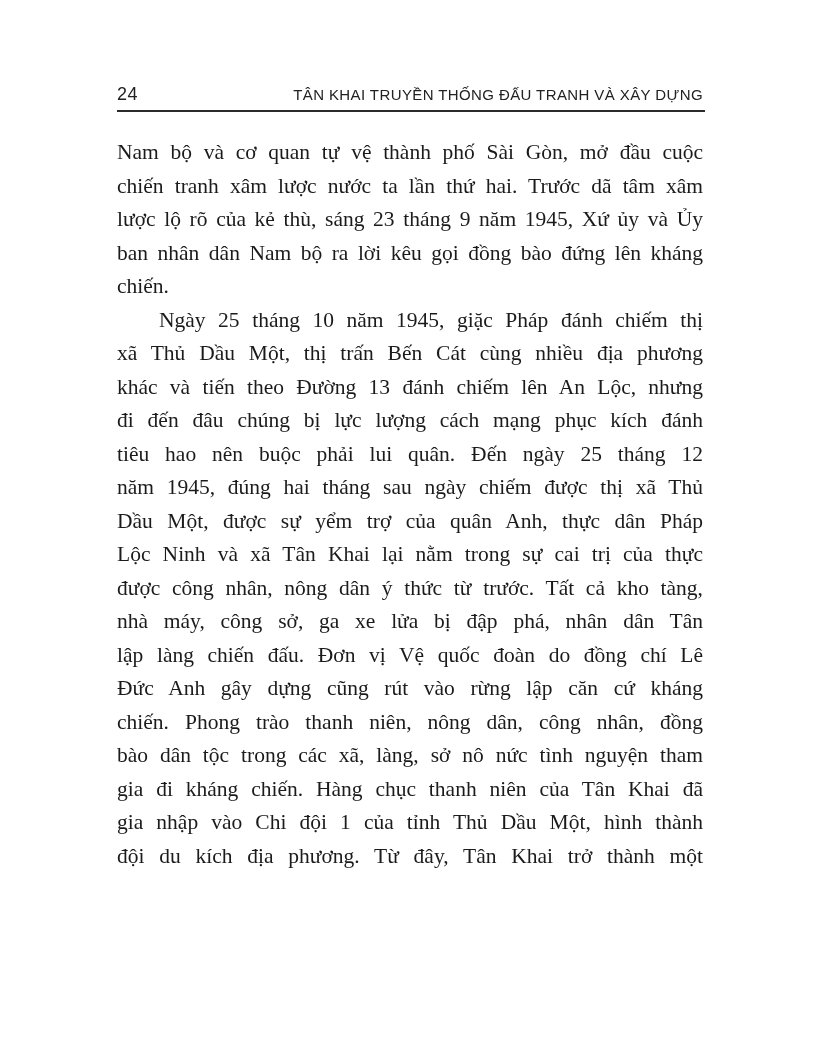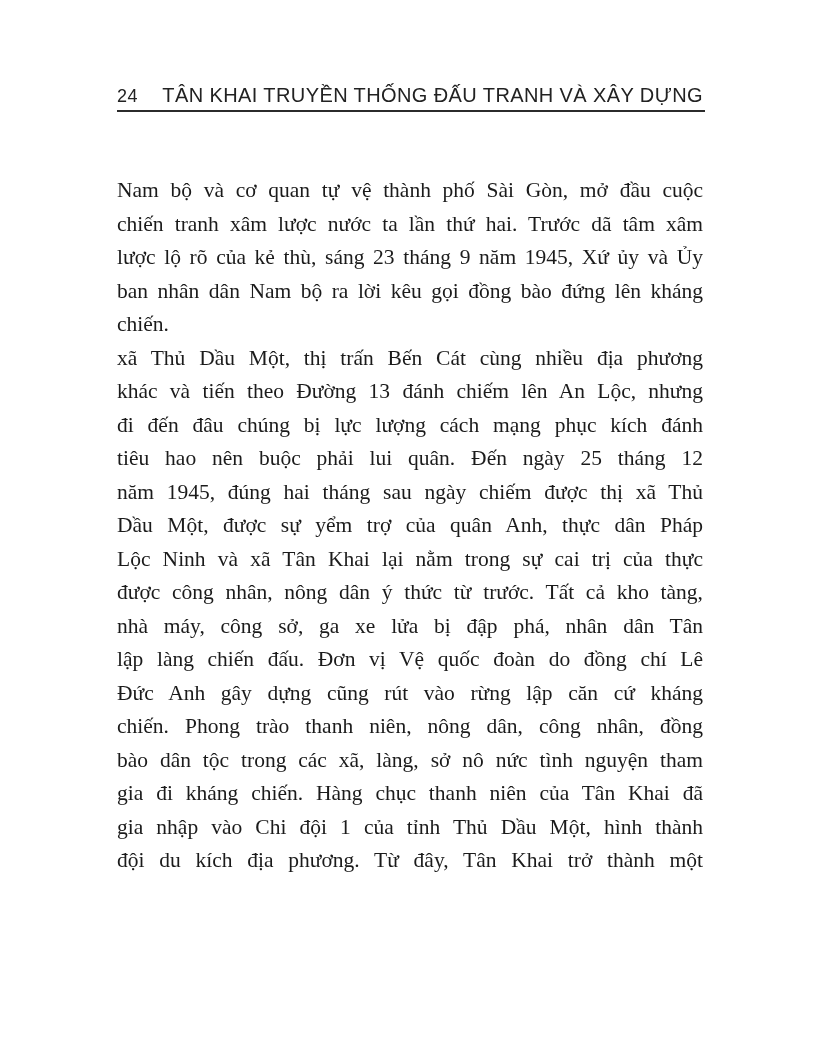--- a/index.html
+++ b/index.html
@@ -24,41 +24,40 @@
     justify-content: space-between;
     align-items: baseline;
     font-family: "Liberation Sans", sans-serif;
     color: #222222;
   }
   .page-number {
     font-size: 18px;
     letter-spacing: 0.5px;
   }
   .running-title {
-    font-size: 20px;
+    font-size: 15px;
     letter-spacing: 0.4px;
     white-space: nowrap;
   }
   .header-rule {
     position: absolute;
     left: 117px;
     top: 110px;
     width: 588px;
     height: 2px;
     background: #2b2b2b;
   }
   .body-text {
     position: absolute;
     left: 117px;
     top: 136px;
     width: 586px;
     font-size: 21.5px;
     line-height: 33.5px;
     color: #1b1b1b;
-    margin-top: 38px;
   }
   .paragraph {
     margin: 0;
   }
   .line {
     text-align: justify;
     text-align-last: justify;
     white-space: normal;
   }
   .line.last {
@@ -79,20 +78,21 @@
   <div class="header-rule"></div>
   <div class="body-text">
       <div class="paragraph">
         <div class="line">Nam bộ và cơ quan tự vệ thành phố Sài Gòn, mở đầu cuộc</div>
         <div class="line">chiến tranh xâm lược nước ta lần thứ hai. Trước dã tâm xâm</div>
         <div class="line">lược lộ rõ của kẻ thù, sáng 23 tháng 9 năm 1945, Xứ ủy và Ủy</div>
         <div class="line">ban nhân dân Nam bộ ra lời kêu gọi đồng bào đứng lên kháng</div>
         <div class="line last">chiến.</div>
       </div>
       <div class="paragraph">
+        <div class="line indent">Ngày 25 tháng 10 năm 1945, giặc Pháp đánh chiếm thị</div>
         <div class="line">xã Thủ Dầu Một, thị trấn Bến Cát cùng nhiều địa phương</div>
         <div class="line">khác và tiến theo Đường 13 đánh chiếm lên An Lộc, nhưng</div>
         <div class="line">đi đến đâu chúng bị lực lượng cách mạng phục kích đánh</div>
         <div class="line">tiêu hao nên buộc phải lui quân. Đến ngày 25 tháng 12</div>
         <div class="line">năm 1945, đúng hai tháng sau ngày chiếm được thị xã Thủ</div>
         <div class="line">Dầu Một, được sự yểm trợ của quân Anh, thực dân Pháp</div>
         <div class="line">Lộc Ninh và xã Tân Khai lại nằm trong sự cai trị của thực</div>
         <div class="line">được công nhân, nông dân ý thức từ trước. Tất cả kho tàng,</div>
         <div class="line">nhà máy, công sở, ga xe lửa bị đập phá, nhân dân Tân</div>
         <div class="line">lập làng chiến đấu. Đơn vị Vệ quốc đoàn do đồng chí Lê</div>

